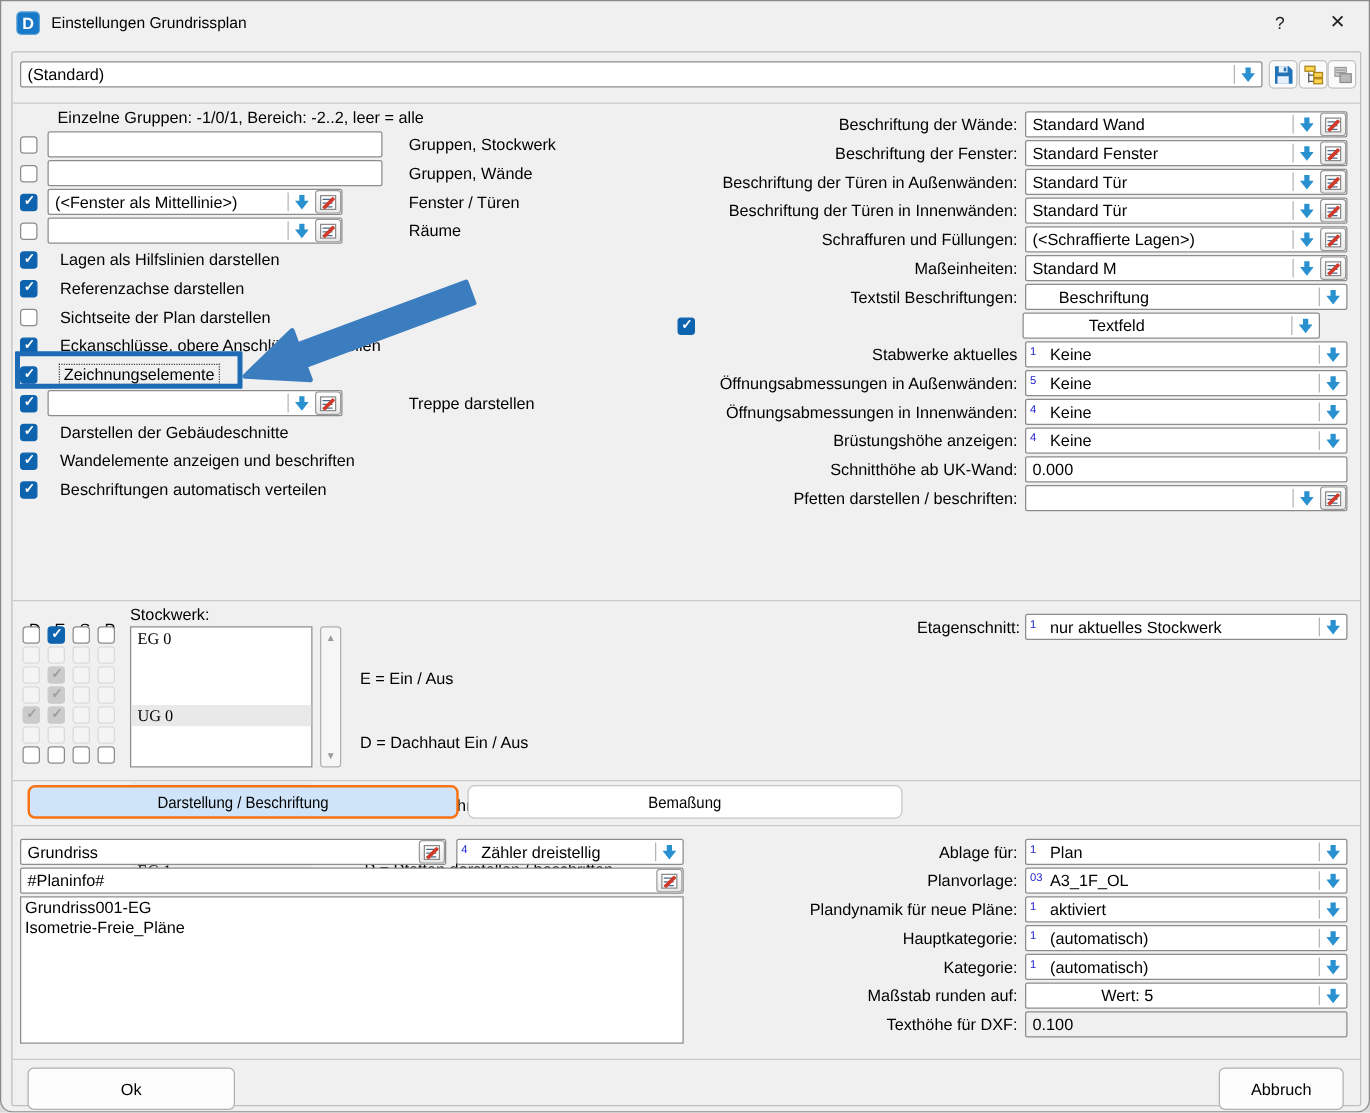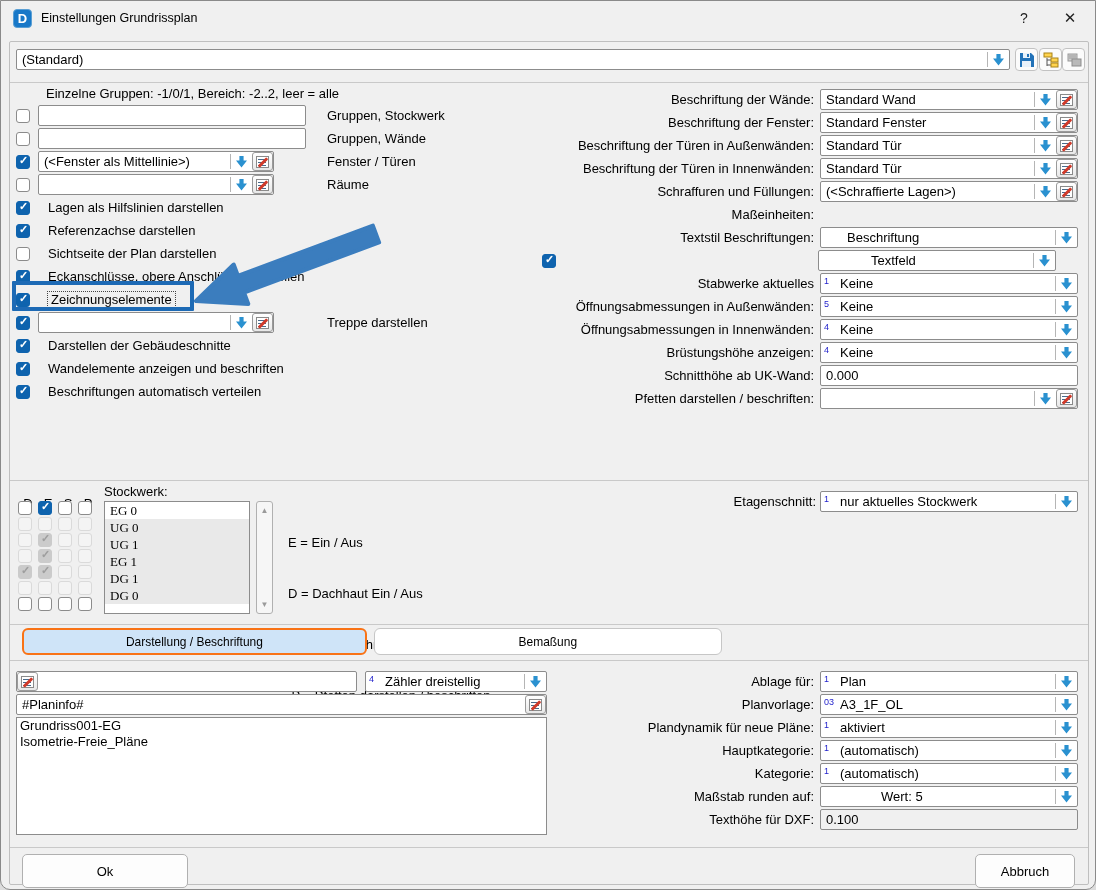--- a/index.html
+++ b/index.html
@@ -77,21 +77,21 @@
   .mid { position:absolute; left:6px; top:442px; width:1068px; height:138px; }
   .desp { position:absolute; left:2px; top:12px; }
   .desp span { display:inline-block; width:20px; text-align:center; font-size:13px; }
   .stklabel { position:absolute; left:88px; top:0; }
   .cbgrid { position:absolute; left:2px; top:17px; }
   .cbgrid .grow { height:16px; }
   .cbgrid .cb { margin-right:6px; }
   .listbox { position:absolute; background:#fff; border:1px solid #8c8c8c;font-family:Liberation Serif, serif; }
   .stklist { left:88px; top:17px; width:146px; height:113px; }
   .lrowitem { height:17px; line-height:17px; padding-left:5px; white-space:nowrap; }
-  .grayrow { background:#e9e9e9; }
+  .grayrow { background:#e9e9e9;margin-top:45px; }
   .vscroll { position:absolute; left:240px; top:17px; width:17px; height:113px; border:1px solid #b0b0b0;
              border-radius:3px; background:#f6f6f6; }
   .vscroll .up, .vscroll .dn { position:absolute; left:0; right:0; text-align:center; font-size:8px; color:#9a9a9a; }
   .vscroll .up { top:4px; } .vscroll .dn { bottom:4px; }
   .legend { position:absolute; left:272px; top:16px; line-height:17px; white-space:pre; }
   .etqlbl { position:absolute; left:560px; top:10px; width:240px; text-align:right; }
   .etqcombo { position:absolute; left:804px; top:7px; width:258px; }
 
   
   .tab { position:absolute; top:586px; height:27px; border-radius:6px; display:flex; align-items:center;
@@ -305,20 +305,28 @@
           <span class="val">(&lt;Schraffierte Lagen&gt;)</span>
           <span class="vsep"></span>
             <span class="darr"></span>
           <span class="editbtn">
               <i class="editicon"></i>
             </span>
         </div>
       </div>
       <div class="rrow">
         <span class="rlbl">Maßeinheiten:</span>
+        <div class="combo">
+          <span class="val">Standard M</span>
+          <span class="vsep"></span>
+            <span class="darr"></span>
+          <span class="editbtn">
+              <i class="editicon"></i>
+            </span>
+        </div>
       </div>
       <div class="rrow">
         <span class="rlbl">Textstil Beschriftungen:</span>
         <div class="combo ind26">
           <span class="val">Beschriftung</span>
           <span class="vsep"></span>
             <span class="darr"></span>
         </div>
       </div>
       <div class="rrow cbrow">
@@ -439,20 +447,21 @@
     </div>
     <div class="tab tab2">
       <span class="tlabel">Bemaßung</span>
     </div>
 
     <div class="hsep" style="top:618px;"></div>
 
     <div class="bottom-left">
       <div class="blrow1">
         <div class="combo blcombo">
+          <span class="val">Grundriss</span>
           <span class="editbtn">
               <i class="editicon"></i>
             </span>
         </div>
         <div class="combo cntcombo">
           <span class="pfx">4</span>
           <span class="val">Zähler dreistellig</span>
           <span class="vsep"></span>
             <span class="darr"></span>
         </div>

